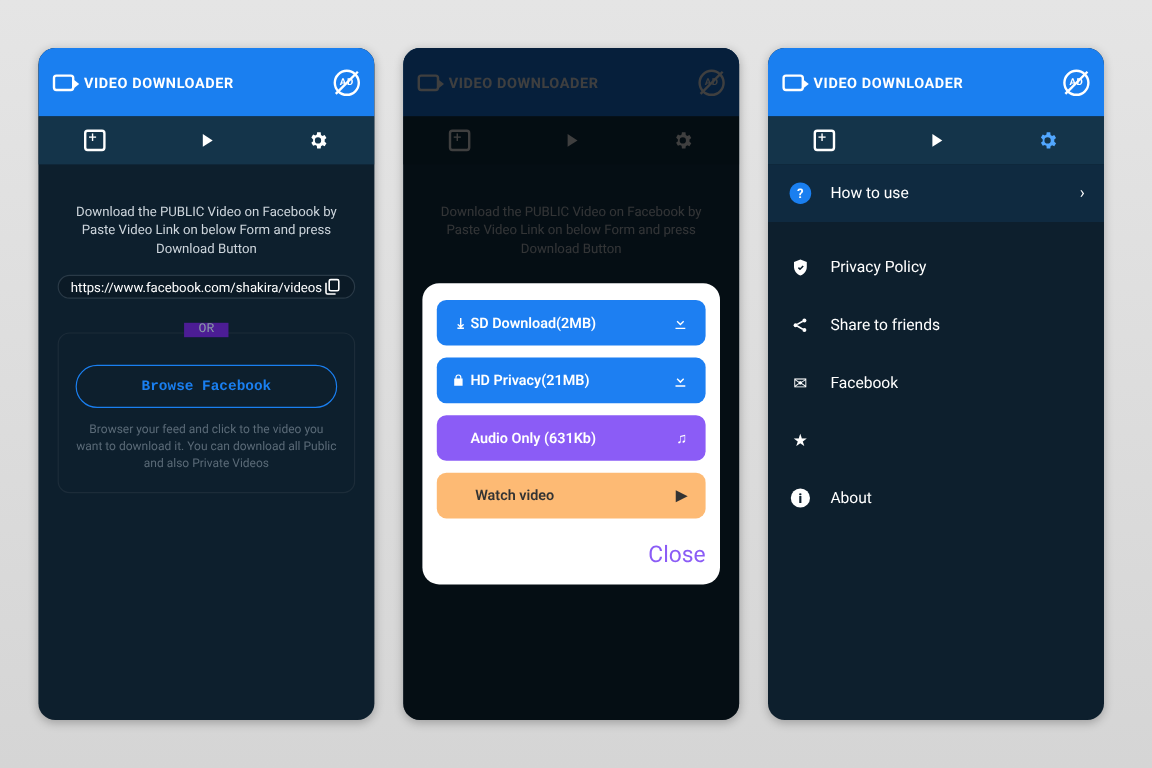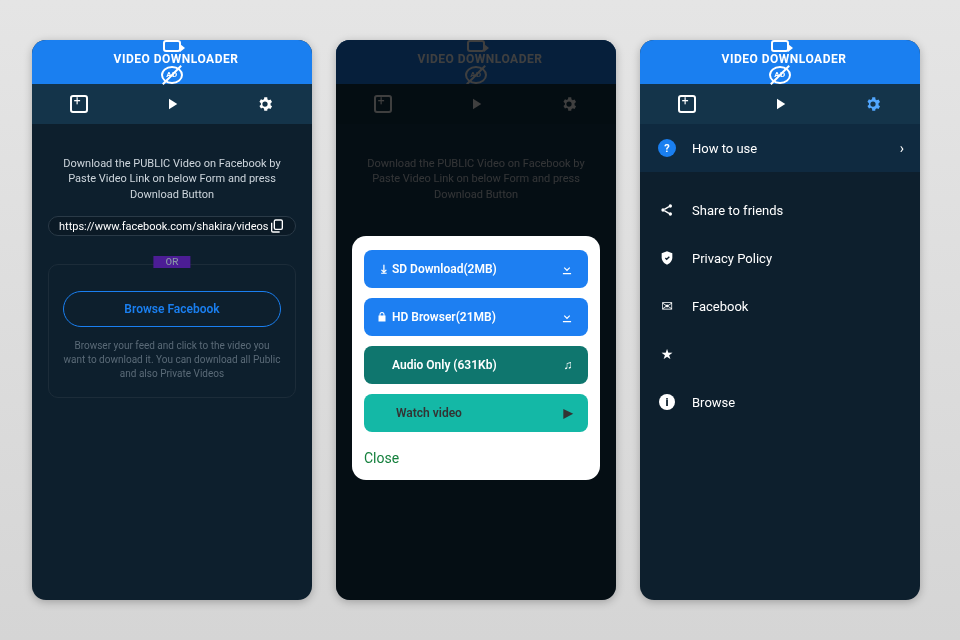--- a/index.html
+++ b/index.html
@@ -17,29 +17,28 @@
     background: #0d1f2d;
     border-radius: 14px;
     overflow: hidden;
     box-shadow: 0 2px 8px rgba(0,0,0,0.25);
     position: relative;
     display: flex;
     flex-direction: column;
   }
   .header {
     background: #1a7ff0;
-    height: 44px;
+    height: 57px;
     display: flex;
     align-items: center;
     padding: 0 12px;
     color: #fff;
     font-weight: 700;
     font-size: 12px;
     letter-spacing: 0.5px;
-    flex-direction: column;
   }
   .header .title { margin-left: 8px; flex: 1; }
   .logo-box {
     width: 18px; height: 14px;
     border: 2px solid #fff; border-radius: 3px;
     position: relative;
   }
   .logo-box::after { content:""; position:absolute; right:-6px; top:2px; width:0;height:0;border-top:4px solid transparent;border-bottom:4px solid transparent;border-left:5px solid #fff;}
   .ad-badge {
     width: 22px; height: 22px; border: 2px solid #fff; border-radius: 50%;
@@ -102,41 +101,42 @@
     background:#4c1d95; padding:0 12px; font-size:11px; color:#8a9530; color:#8899a5;font-family:Liberation Mono, monospace;
   }
   .browse-btn {
     border: 1px solid #1a7ff0;
     color: #1a7ff0;
     border-radius: 20px;
     height: 36px;
     display:flex;align-items:center;justify-content:center;
     font-size: 12px; font-weight:600;
     margin: 8px 0 12px;
+    font-family: Liberation Mono, monospace;
   }
   .panel .hint { font-size: 10px; color:#5a6a77; line-height:1.4;text-align:center; }
   
   .dim { position:absolute; inset:0; background:rgba(0,0,0,0.55); }
   .modal {
     position:absolute; left:16px; right:16px; top:196px;
     background:#fff; border-radius:14px; padding:14px 12px 10px;
   }
   .opt {
     height: 38px; border-radius: 8px;
     display:flex; align-items:center; padding:0 12px;
     color:#fff; font-size:12px; font-weight:600;
     margin-bottom:10px;
     position:relative;
   }
   .opt .lbl { flex:1; text-align:left; }
   .opt.blue { background:#1d7ff2; }
-  .opt.green { background:#0f766e; }
-  .opt.grey { background:#14b8a6; color:#333;padding-left:16px; }
+  .opt.green { background:#8b5cf6; }
+  .opt.grey { background:#fdba74; color:#333;padding-left:16px; }
   .opt .left-ico, .opt .right-ico { width:16px; text-align:center; }
-  .close { text-align:left; color:#15803d; font-size:14px; padding:8px 0 4px; }
+  .close { text-align:right; color:#8b5cf6; font-size:19px; padding:8px 0 4px; }
   
   .list { color:#fff; }
   .row {
     display:flex; align-items:center;
     height:48px; padding:0 16px;
     font-size:13px;
   }
   .row.highlight { background:#0f2a40; }
   .row .r-ico { width:22px; display:flex; align-items:center; justify-content:center; margin-right:14px; font-size:14px; }
   .row .r-lbl { flex:1; }
@@ -229,21 +229,21 @@
             <path d="M12 3v10l4-4 1.4 1.4L12 16 6.6 10.4 8 9l4 4V3h0zM5 19h14v2H5z"></path>
           </svg>
         </span>
     </div>
     <div class="opt blue">
       <span class="left-ico">
           <svg width="12" height="14" viewBox="0 0 24 24" fill="#fff">
             <path d="M17 9V7a5 5 0 00-10 0v2H5v12h14V9h-2zm-8 0V7a3 3 0 016 0v2H9z"></path>
           </svg>
         </span>
-      <span class="lbl">HD Browser(21MB)</span>
+      <span class="lbl">HD Privacy(21MB)</span>
       <span class="right-ico">
           <svg width="14" height="14" viewBox="0 0 24 24" fill="#fff">
             <path d="M12 3v10l4-4 1.4 1.4L12 16 6.6 10.4 8 9l4 4V3h0zM5 19h14v2H5z"></path>
           </svg>
         </span>
     </div>
     <div class="opt green">
       <span class="left-ico"></span>
       <span class="lbl">Audio Only (631Kb)</span>
       <span class="right-ico">♫</span>
@@ -285,44 +285,44 @@
       <span class="r-ico">
           <span class="q-circle">?</span>
         </span>
       <span class="r-lbl">How to use</span>
       <span class="chev">›</span>
     </div>
     <div style="height:14px"></div>
     <div class="row">
       <span class="r-ico">
           <svg width="16" height="16" viewBox="0 0 24 24" fill="#fff">
+            <path d="M12 2l8 3v6c0 5-3.4 9.4-8 11-4.6-1.6-8-6-8-11V5l8-3z"></path>
+            <path d="M9.5 12l2 2 4-4" stroke="#0d1f2d" stroke-width="2" fill="none"></path>
+          </svg>
+        </span>
+      <span class="r-lbl">Privacy Policy</span>
+    </div>
+    <div class="row">
+      <span class="r-ico">
+          <svg width="16" height="16" viewBox="0 0 24 24" fill="#fff">
             <circle cx="6" cy="12" r="2.5"></circle>
             <circle cx="17" cy="6" r="2.5"></circle>
             <circle cx="17" cy="18" r="2.5"></circle>
             <path d="M8 11l7-4M8 13l7 4" stroke="#fff" stroke-width="2"></path>
           </svg>
         </span>
       <span class="r-lbl">Share to friends</span>
     </div>
     <div class="row">
-      <span class="r-ico">
-          <svg width="16" height="16" viewBox="0 0 24 24" fill="#fff">
-            <path d="M12 2l8 3v6c0 5-3.4 9.4-8 11-4.6-1.6-8-6-8-11V5l8-3z"></path>
-            <path d="M9.5 12l2 2 4-4" stroke="#0d1f2d" stroke-width="2" fill="none"></path>
-          </svg>
-        </span>
-      <span class="r-lbl">Privacy Policy</span>
-    </div>
-    <div class="row">
       <span class="r-ico">✉</span>
       <span class="r-lbl">Facebook</span>
     </div>
     <div class="row">
       <span class="r-ico">★</span>
     </div>
     <div class="row">
       <span class="r-ico">
           <span class="i-circle">i</span>
         </span>
-      <span class="r-lbl">Browse</span>
+      <span class="r-lbl">About</span>
     </div>
   </div>
 </div>
 
 </body></html>

